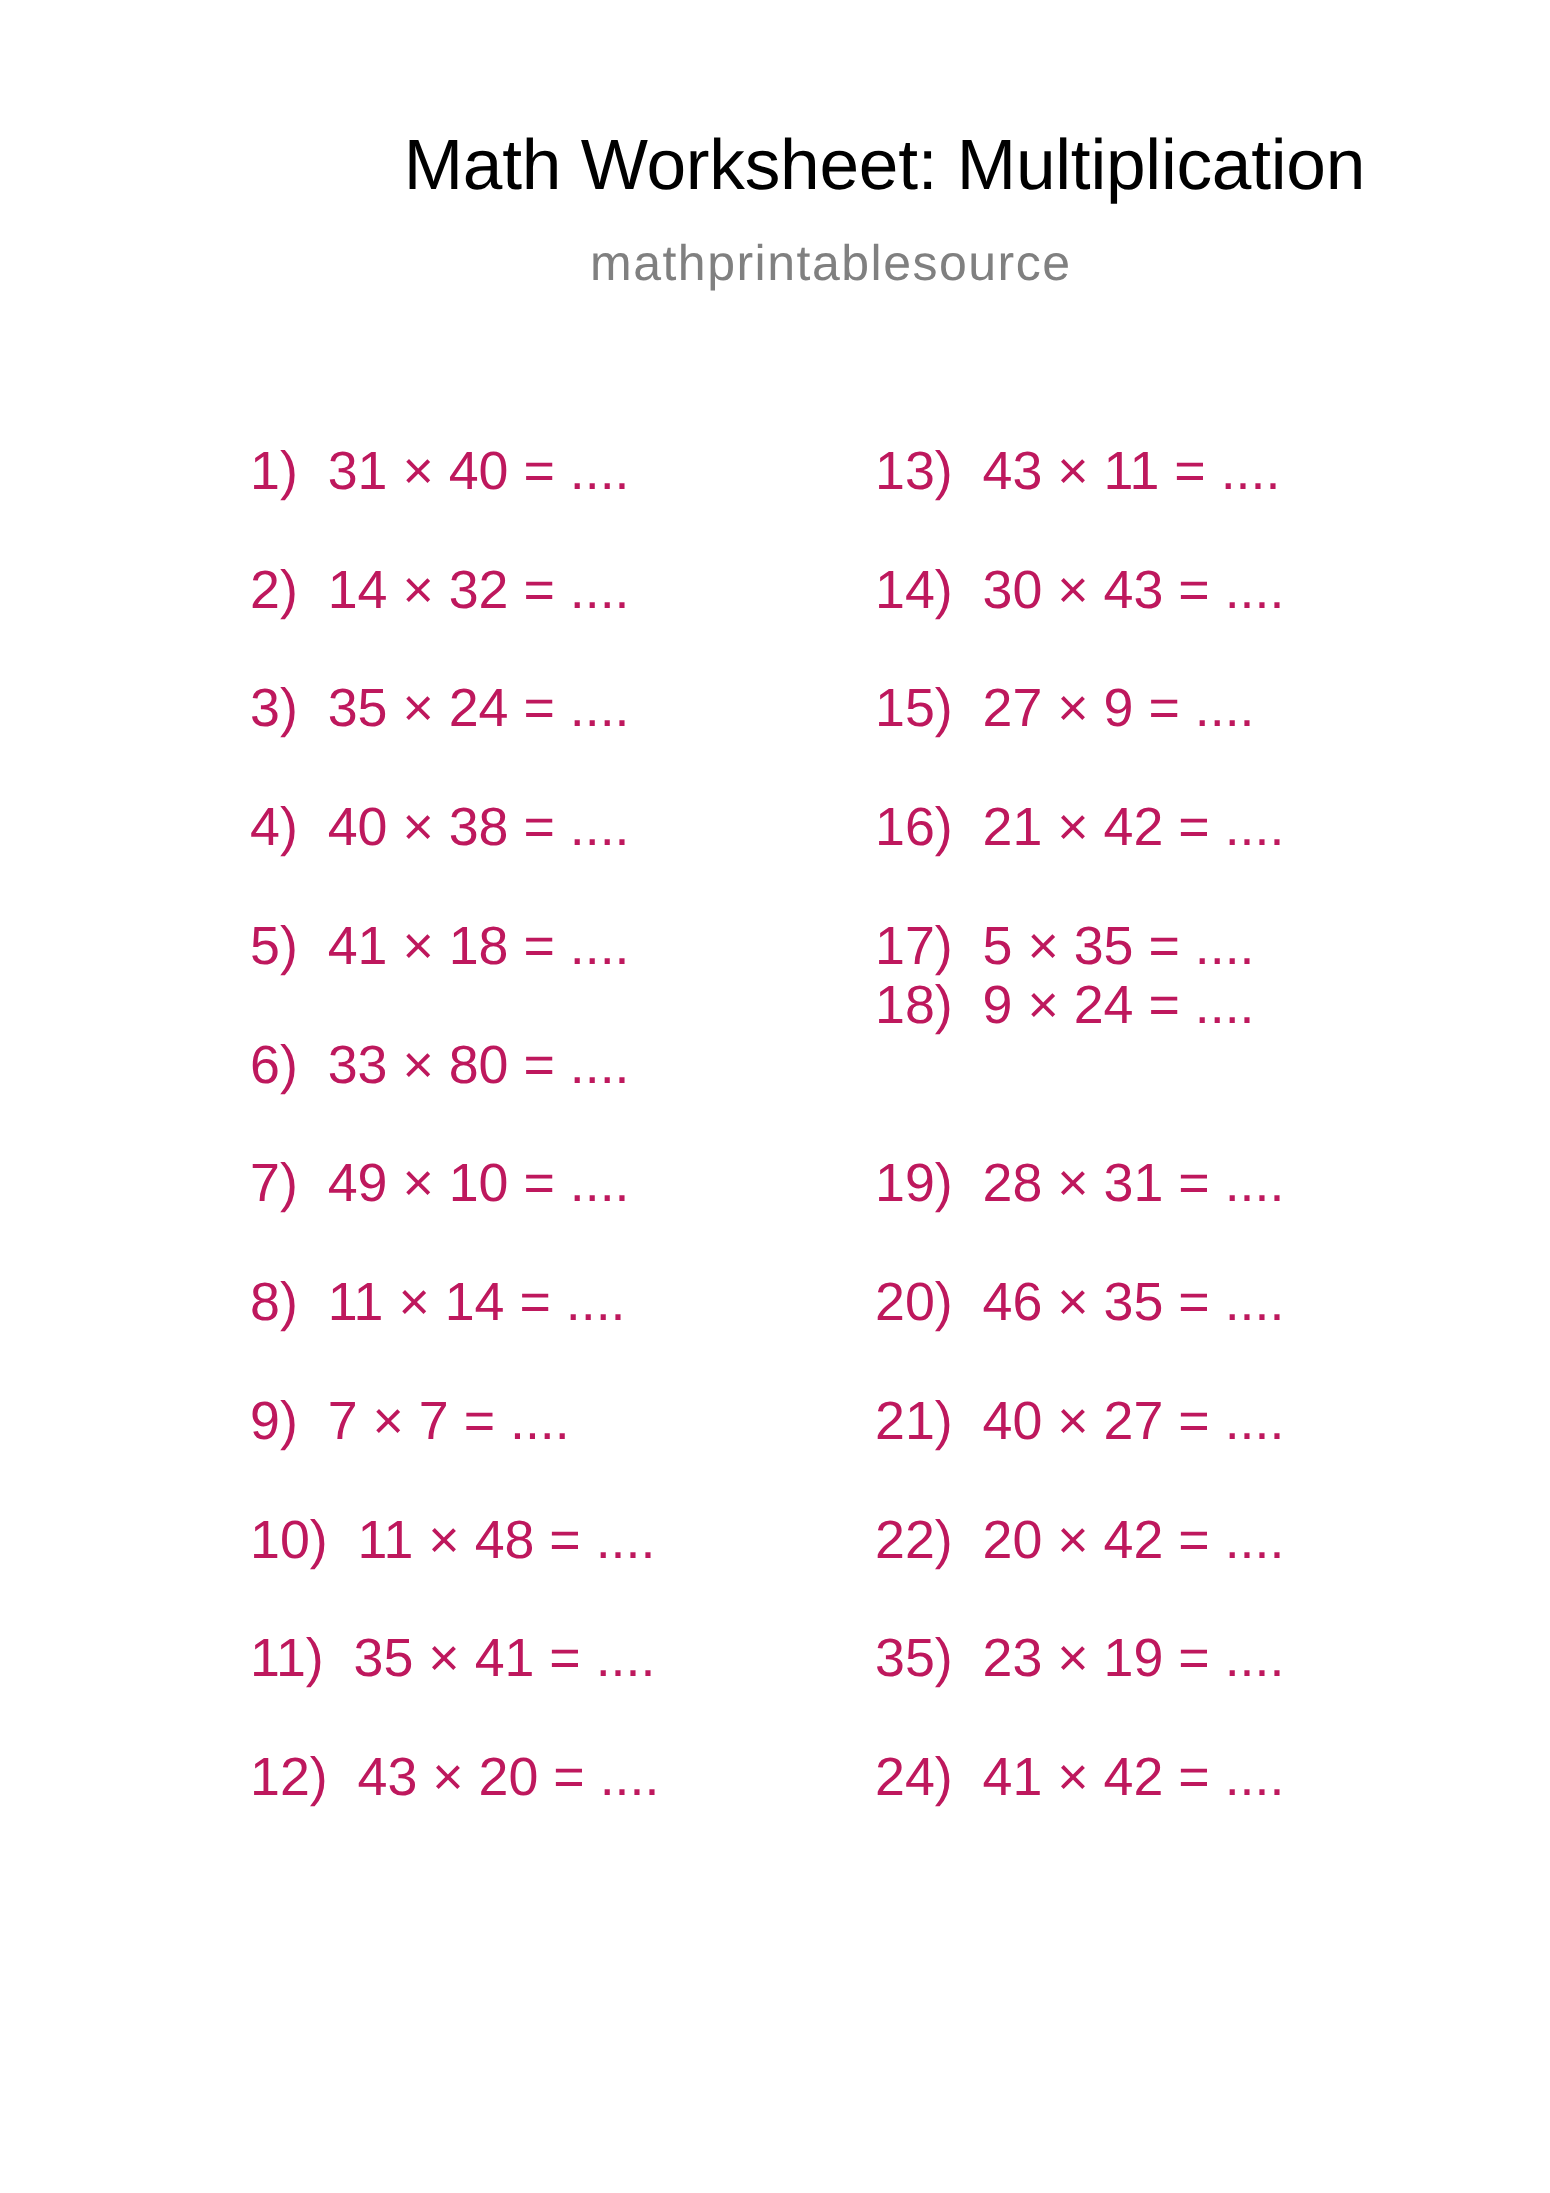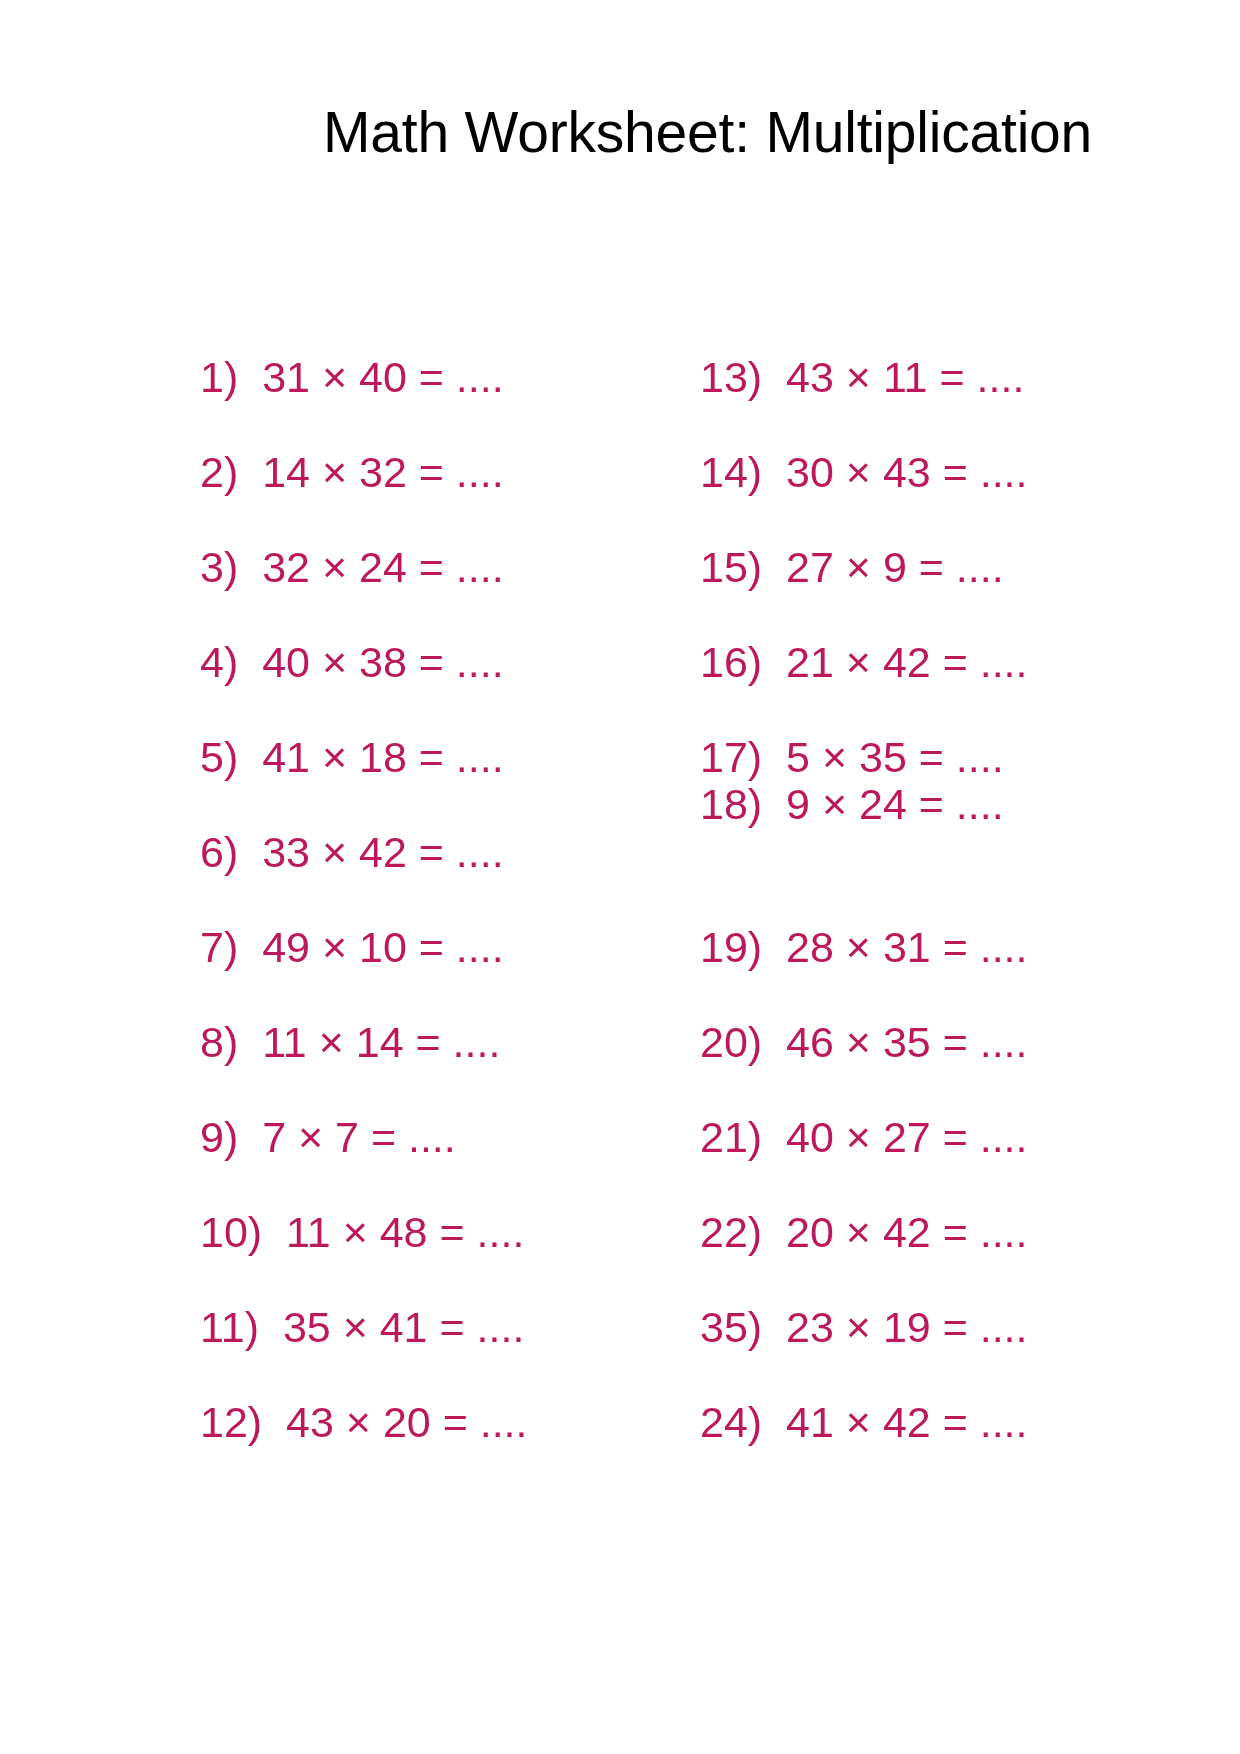--- a/index.html
+++ b/index.html
@@ -57,28 +57,29 @@
       color: #be185d;
     }
     .problem .num { }
     .problem .expr { }
   </style>
 </head>
 <body>
 
 <div class="page">
   <div class="title">Math Worksheet: Multiplication</div>
+  <div class="subtitle">mathprintablesource</div>
 
   <div class="column left">
     <div class="problem" style="top:356px"><span class="num">1)</span>  <span class="expr">31 × 40 = ....</span></div>
     <div class="problem" style="top:451px"><span class="num">2)</span>  <span class="expr">14 × 32 = ....</span></div>
-    <div class="problem" style="top:546px"><span class="num">3)</span>  <span class="expr">32 × 24 = ....</span></div>
+    <div class="problem" style="top:546px"><span class="num">3)</span>  <span class="expr">35 × 24 = ....</span></div>
     <div class="problem" style="top:641px"><span class="num">4)</span>  <span class="expr">40 × 38 = ....</span></div>
     <div class="problem" style="top:736px"><span class="num">5)</span>  <span class="expr">41 × 18 = ....</span></div>
-    <div class="problem" style="top:831px"><span class="num">6)</span>  <span class="expr">33 × 42 = ....</span></div>
+    <div class="problem" style="top:831px"><span class="num">6)</span>  <span class="expr">33 × 80 = ....</span></div>
     <div class="problem" style="top:926px"><span class="num">7)</span>  <span class="expr">49 × 10 = ....</span></div>
     <div class="problem" style="top:1021px"><span class="num">8)</span>  <span class="expr">11 × 14 = ....</span></div>
     <div class="problem" style="top:1116px"><span class="num">9)</span>  <span class="expr">7 × 7 = ....</span></div>
     <div class="problem" style="top:1211px"><span class="num">10)</span>  <span class="expr">11 × 48 = ....</span></div>
     <div class="problem" style="top:1306px"><span class="num">11)</span>  <span class="expr">35 × 41 = ....</span></div>
     <div class="problem" style="top:1401px"><span class="num">12)</span>  <span class="expr">43 × 20 = ....</span></div>
   </div>
 
   <div class="column right">
     <div class="problem" style="top:356px"><span class="num">13)</span>  <span class="expr">43 × 11 = ....</span></div>

